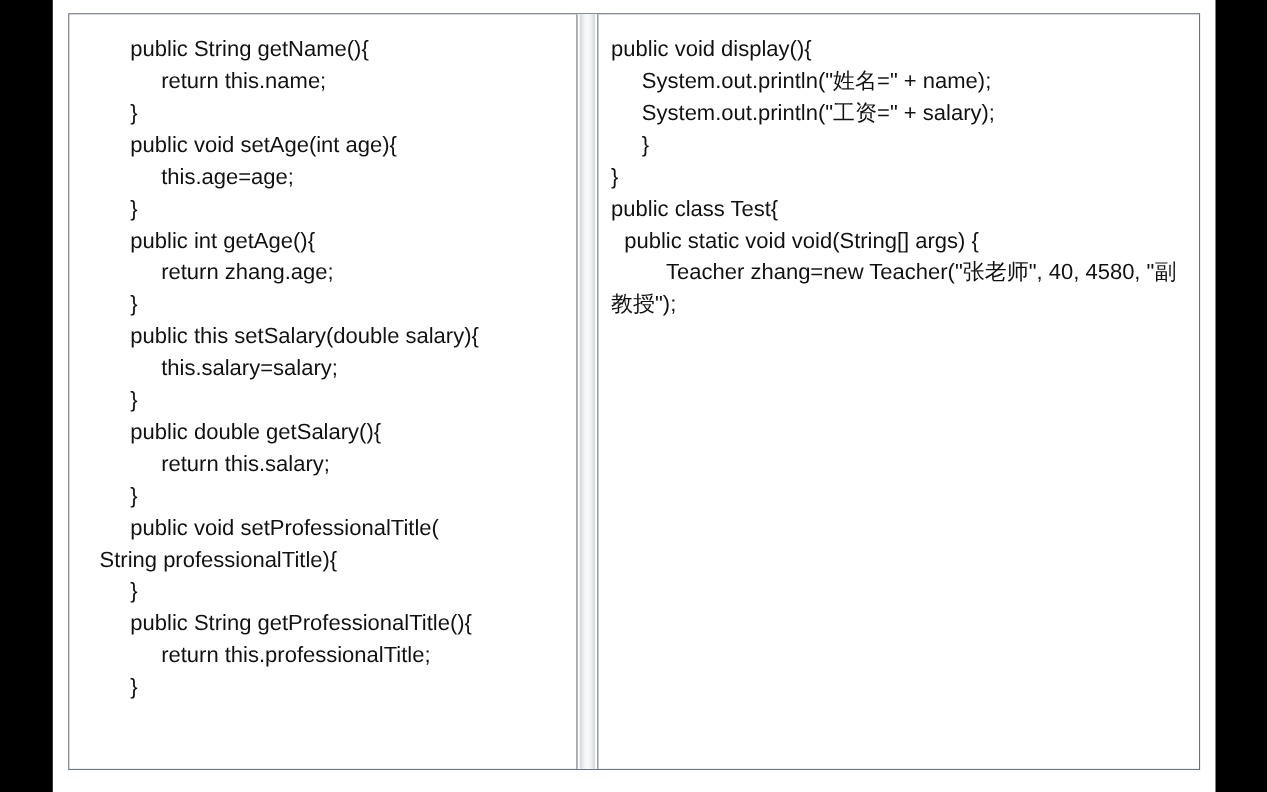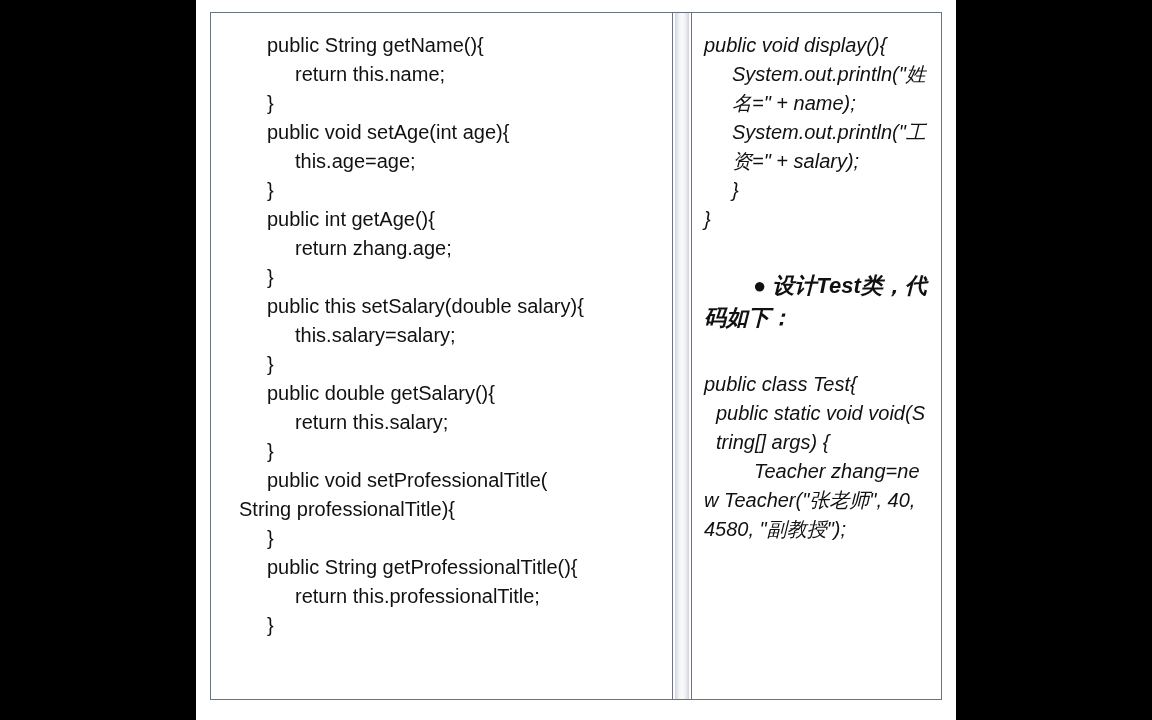--- a/index.html
+++ b/index.html
@@ -5,21 +5,21 @@
     * { margin: 0; padding: 0; box-sizing: border-box; }
     body {
       background: #000;
       width: 1152px;
       height: 720px;
       overflow: hidden;
       font-family: "Microsoft YaHei", Arial, sans-serif;
     }
     .page-container {
       background: #fff;
-      width: 760px;
+      width: 1057px;
       height: 720px;
       margin: 0 auto;
       position: relative;
       padding: 12px 14px;
     }
     .columns {
       display: flex;
       width: 100%;
       height: 688px;
       border: 1px solid #6b7280;
@@ -49,21 +49,20 @@
       background: linear-gradient(90deg, #d1d5db 0%, #f3f4f6 30%, #f9fafb 50%, #f3f4f6 70%, #d1d5db 100%);
       height: 100%;
     }
     .col-right {
       flex: 1;
       padding: 18px 12px 8px 12px;
       font-size: 20px;
       line-height: 1.45;
       color: #111;
       overflow: hidden;
-      font-style: italic;
     }
     .line { white-space: pre-wrap; word-break: break-all; }
     .indent1 { padding-left: 28px; }
     .indent2 { padding-left: 56px; }
     .heading {
       font-size: 22px;
       font-weight: bold;
       padding: 4px 0;
     }
     .bullet { font-size: 22px; }
@@ -101,22 +100,19 @@
     <div class="divider-wrap">
       <div class="divider-inner"></div>
     </div>
 
     <div class="col-right">
       <div class="line">public void display(){</div>
       <div class="line indent1">System.out.println("姓名=" + name);</div>
       <div class="line indent1">System.out.println("工资=" + salary);</div>
       <div class="line indent1">}</div>
       <div class="line">}</div>
-      <div class="line heading">
-        <span class="bullet"></span><span>● 设计Test类，代码如下：</span>
-      </div>
       <div class="line">public class Test{</div>
       <div class="line" style="padding-left:12px">public static void void(String[] args) {</div>
       <div class="line" style="text-indent:50px">Teacher zhang=new Teacher("张老师", 40, 4580, "副教授");</div>
     </div>
 
   </div>
 </div>
 
 </body></html>

